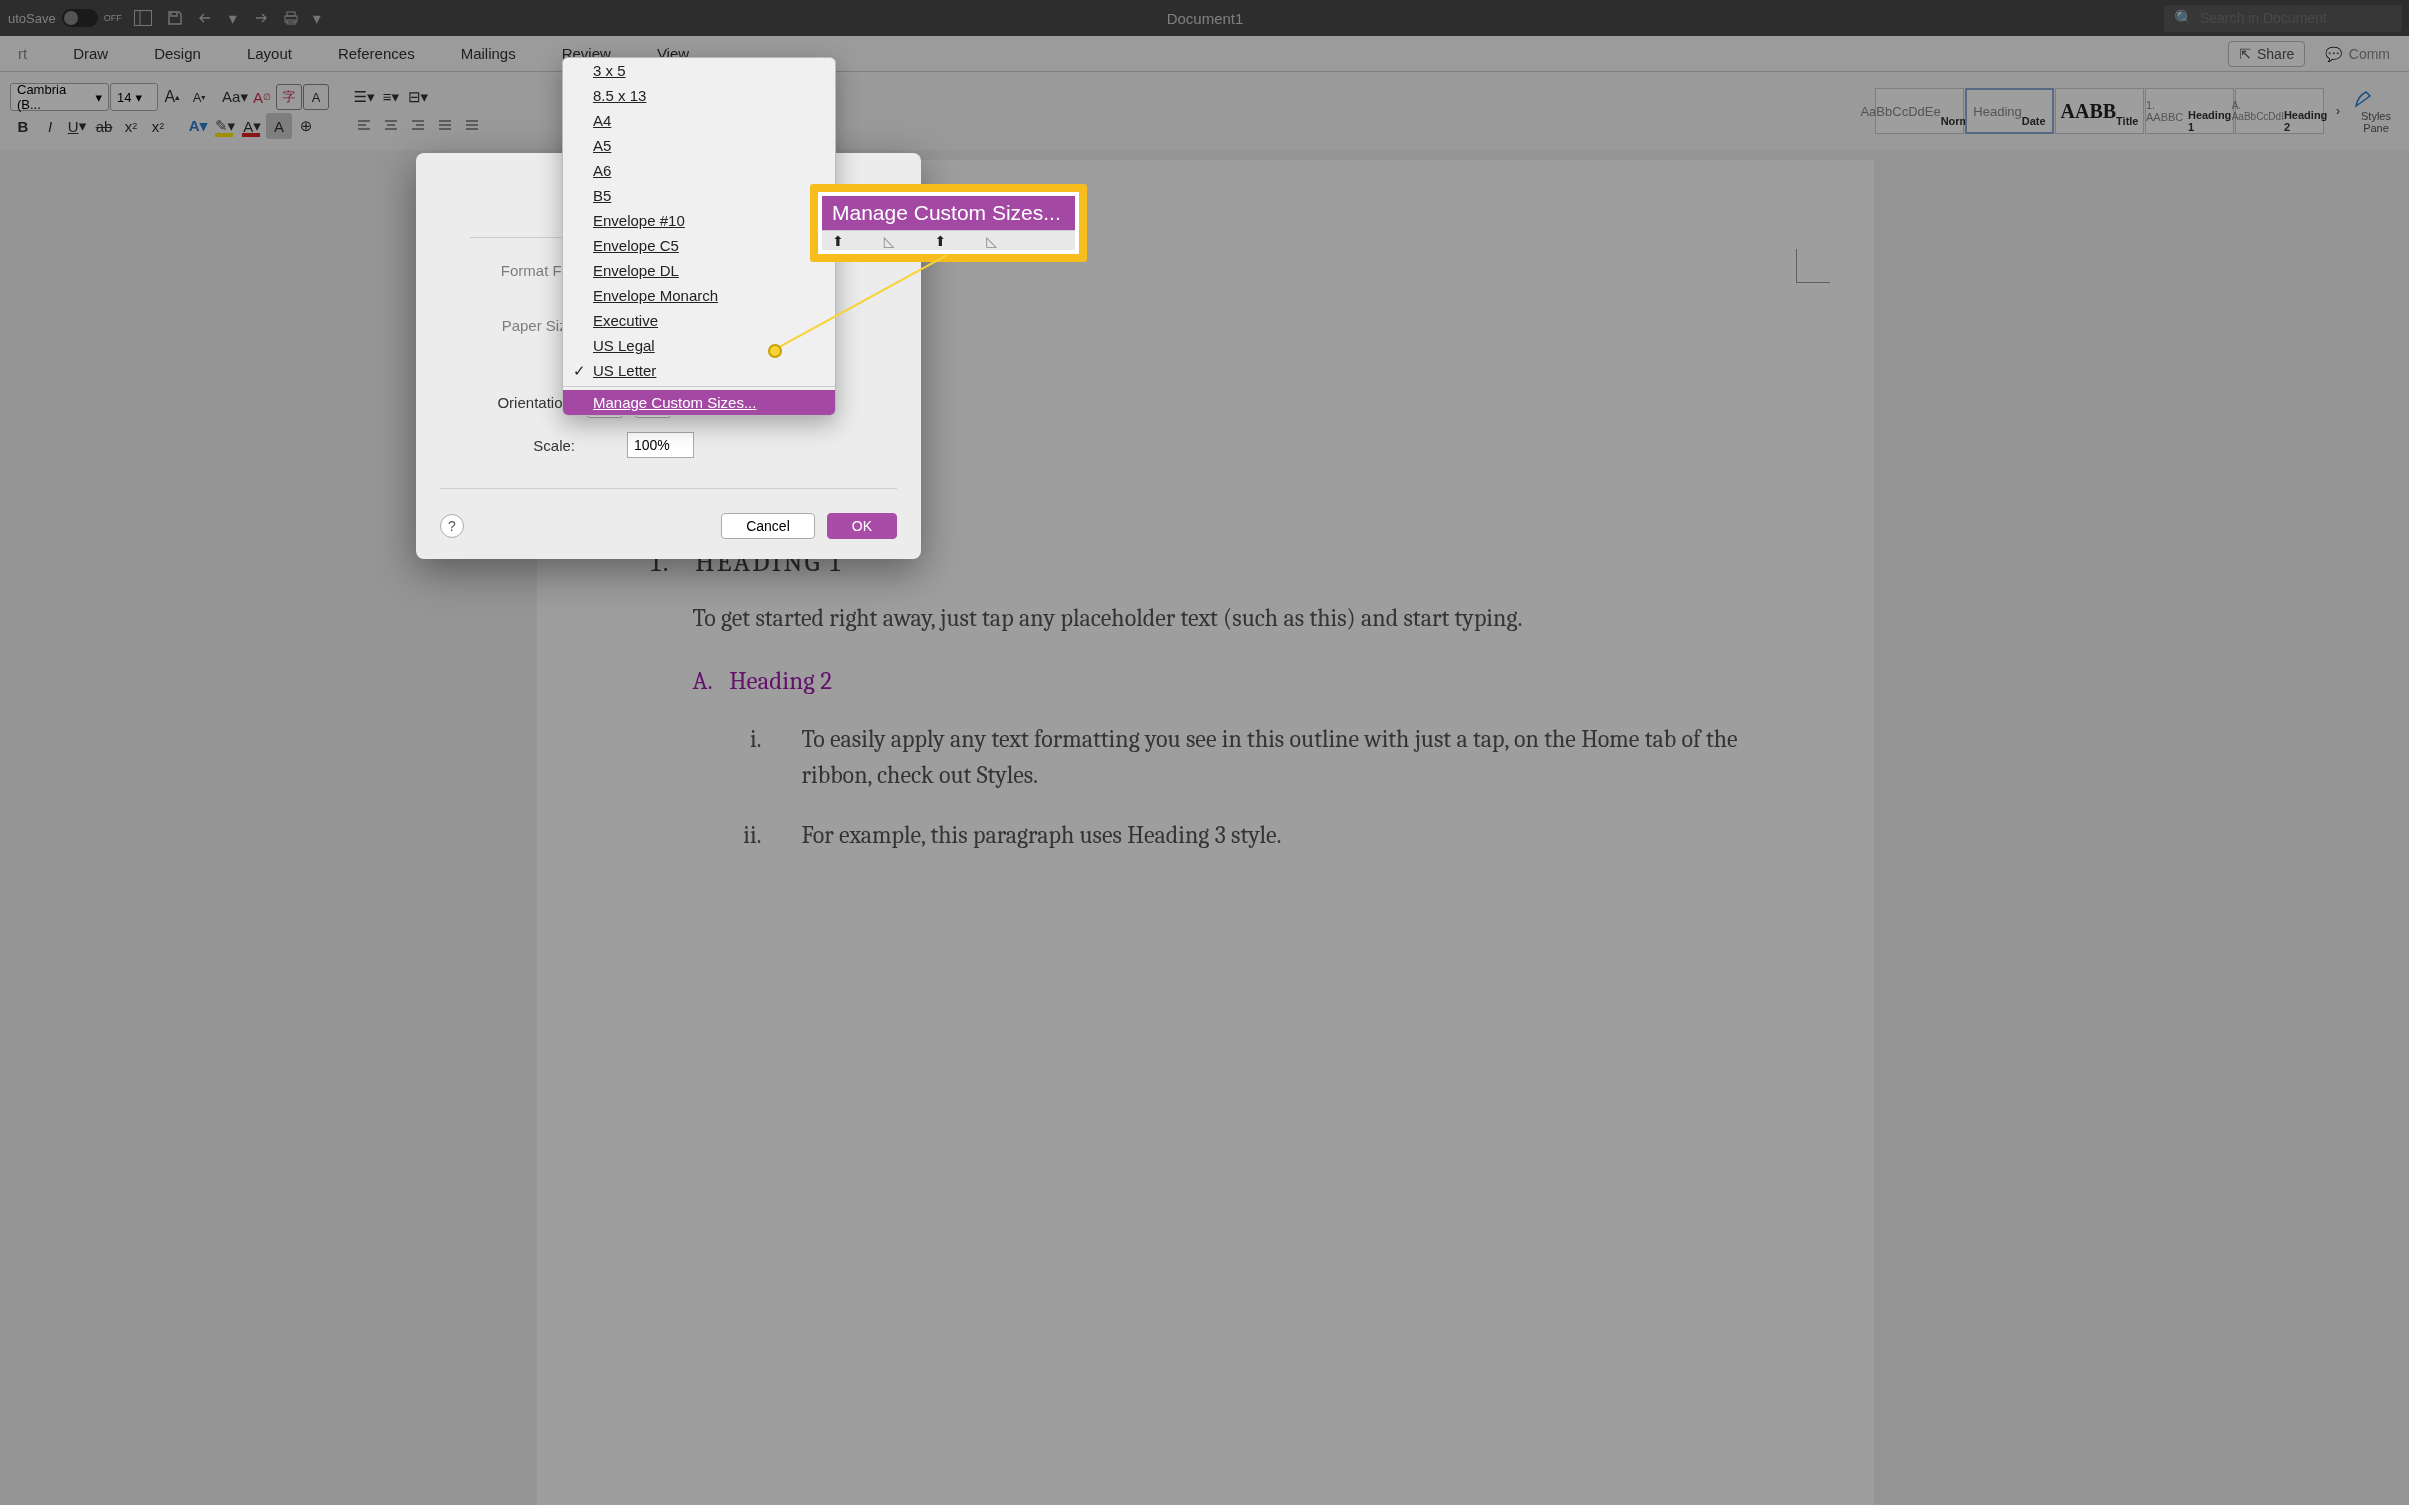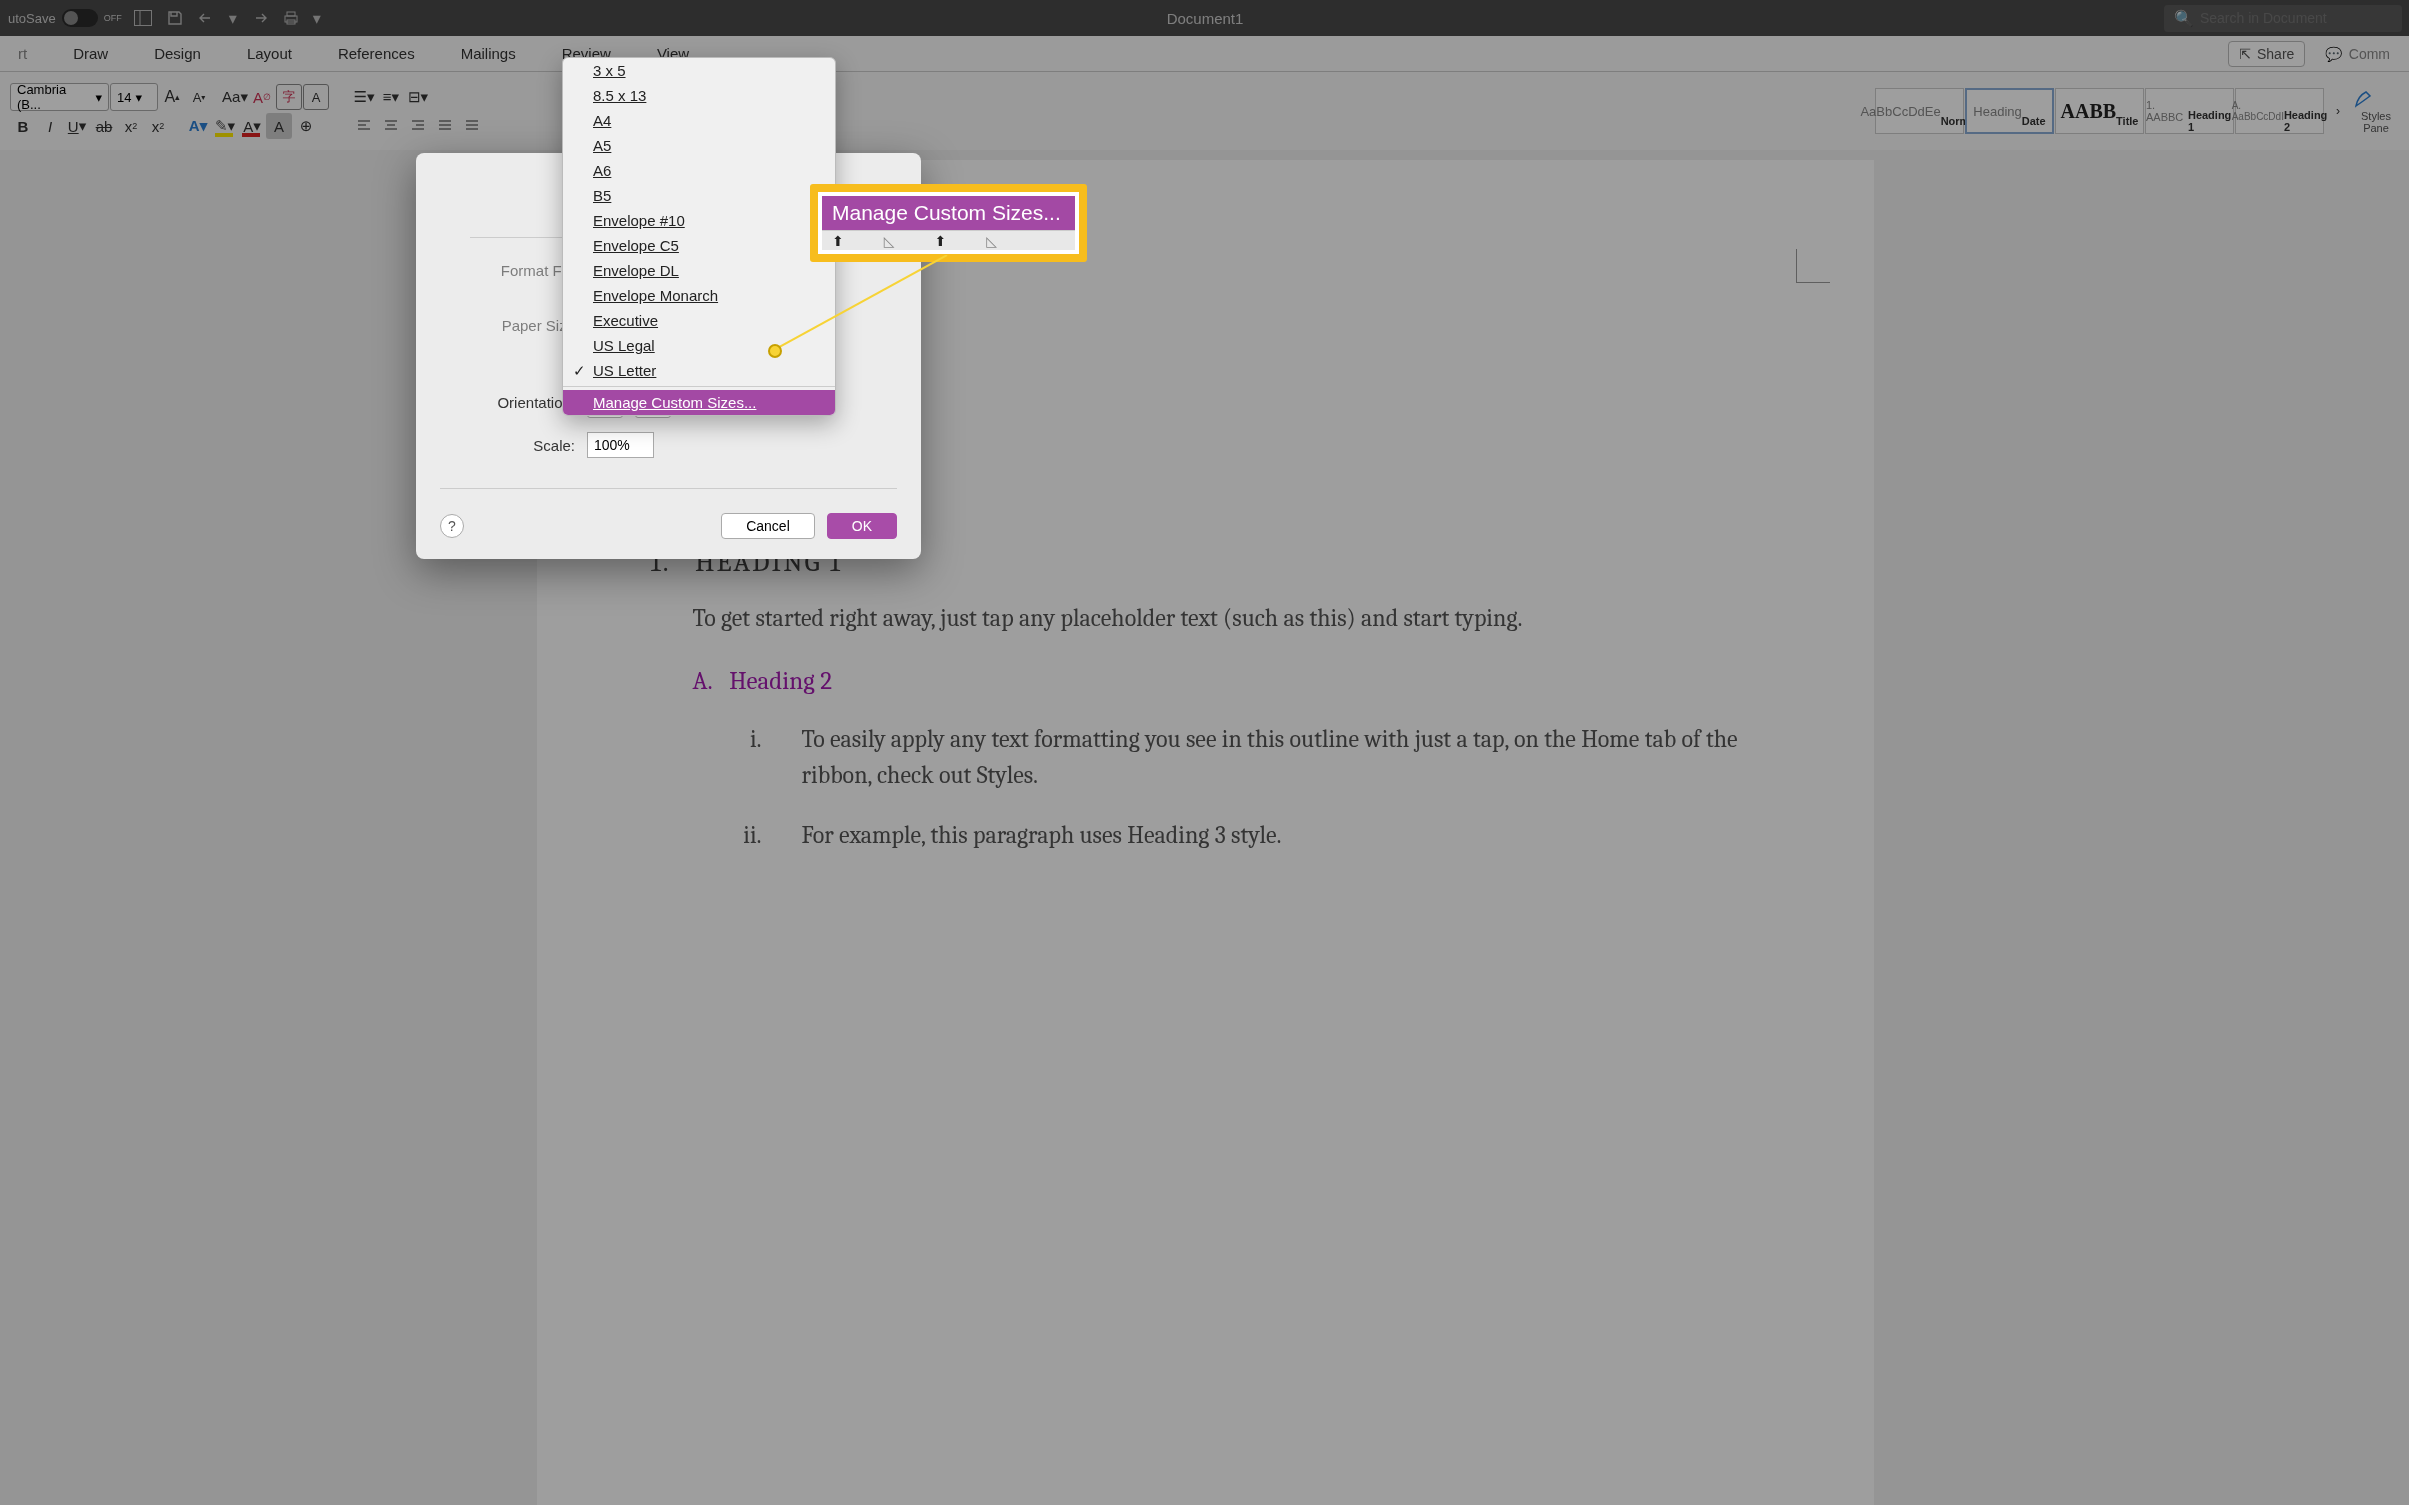--- a/index.html
+++ b/index.html
@@ -55,21 +55,21 @@
 
   
   .dim { position: absolute; inset: 0; background: rgba(0,0,0,0.38); }
 
   
   .dialog { position: absolute; top: 153px; left: 416px; width: 505px; background: #ececec; border-radius: 8px; box-shadow: 0 12px 40px rgba(0,0,0,0.4); display: flex; flex-direction: column; }
   .dialog-body { padding: 20px 30px; display: flex; flex-direction: column; gap: 14px; }
   .dlg-row { display: flex; align-items: center; gap: 12px; }
   .dlg-label { width: 129px; text-align: right; font-size: 15px; color: #333; }
   .orient-btn { width: 36px; height: 32px; border: 1px solid #aaa; background: #fff; border-radius: 3px; display: flex; align-items: center; justify-content: center; font-size: 16px; }
-  .scale-input { width: 67px; height: 26px; border: 1px solid #aaa; background: white; padding: 0 6px; font-size: 14px; display: flex; align-items: center; }
+  .scale-input { width: 67px; height: 26px; border: 1px solid #aaa; background: white; padding: 0 6px; font-size: 14px; display: flex; align-items: center; margin-left: 40px; }
   .dialog-hr { border: none; border-top: 1px solid #ccc; margin: 10px 24px; }
   .dialog-footer { display: flex; align-items: center; padding: 14px 24px 20px; gap: 12px; }
   .help-btn { width: 24px; height: 24px; border: 1px solid #aaa; border-radius: 50%; background: #fff; display: flex; align-items: center; justify-content: center; font-size: 14px; color: #555; }
   .dlg-btn { height: 26px; padding: 0 24px; border-radius: 4px; font-size: 14px; border: 1px solid #aaa; background: #fff; cursor: pointer; }
   .dlg-btn.primary { background: #a84ca8; border-color: #a84ca8; color: white; }
   .dlg-row-hide { opacity: 0.6; }
 
   
   .dropdown { position: absolute; top: 57px; left: 562px; width: 274px; background: #f0f0f0; border: 1px solid #bbb; border-radius: 6px; box-shadow: 0 8px 24px rgba(0,0,0,0.3); overflow: hidden; }
   .dropdown-item { padding: 4px 16px 4px 30px; font-size: 15px; color: #222; cursor: pointer; position: relative; text-decoration: underline; }

